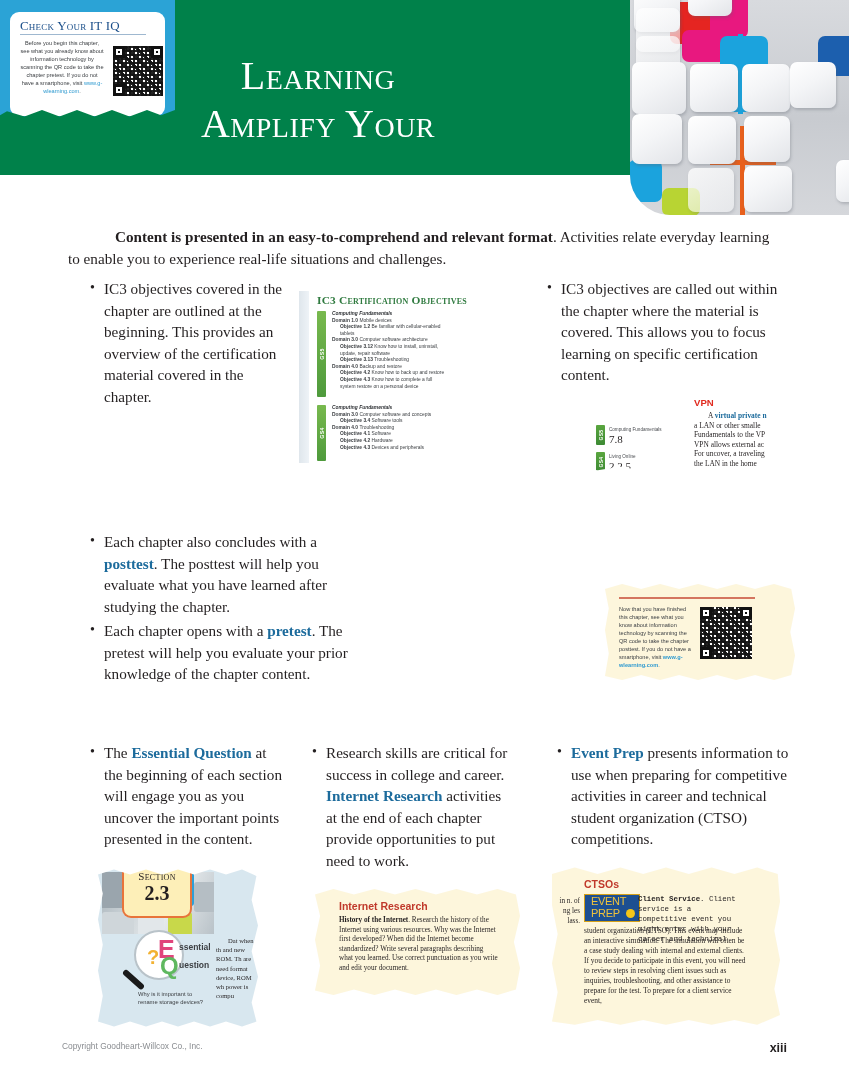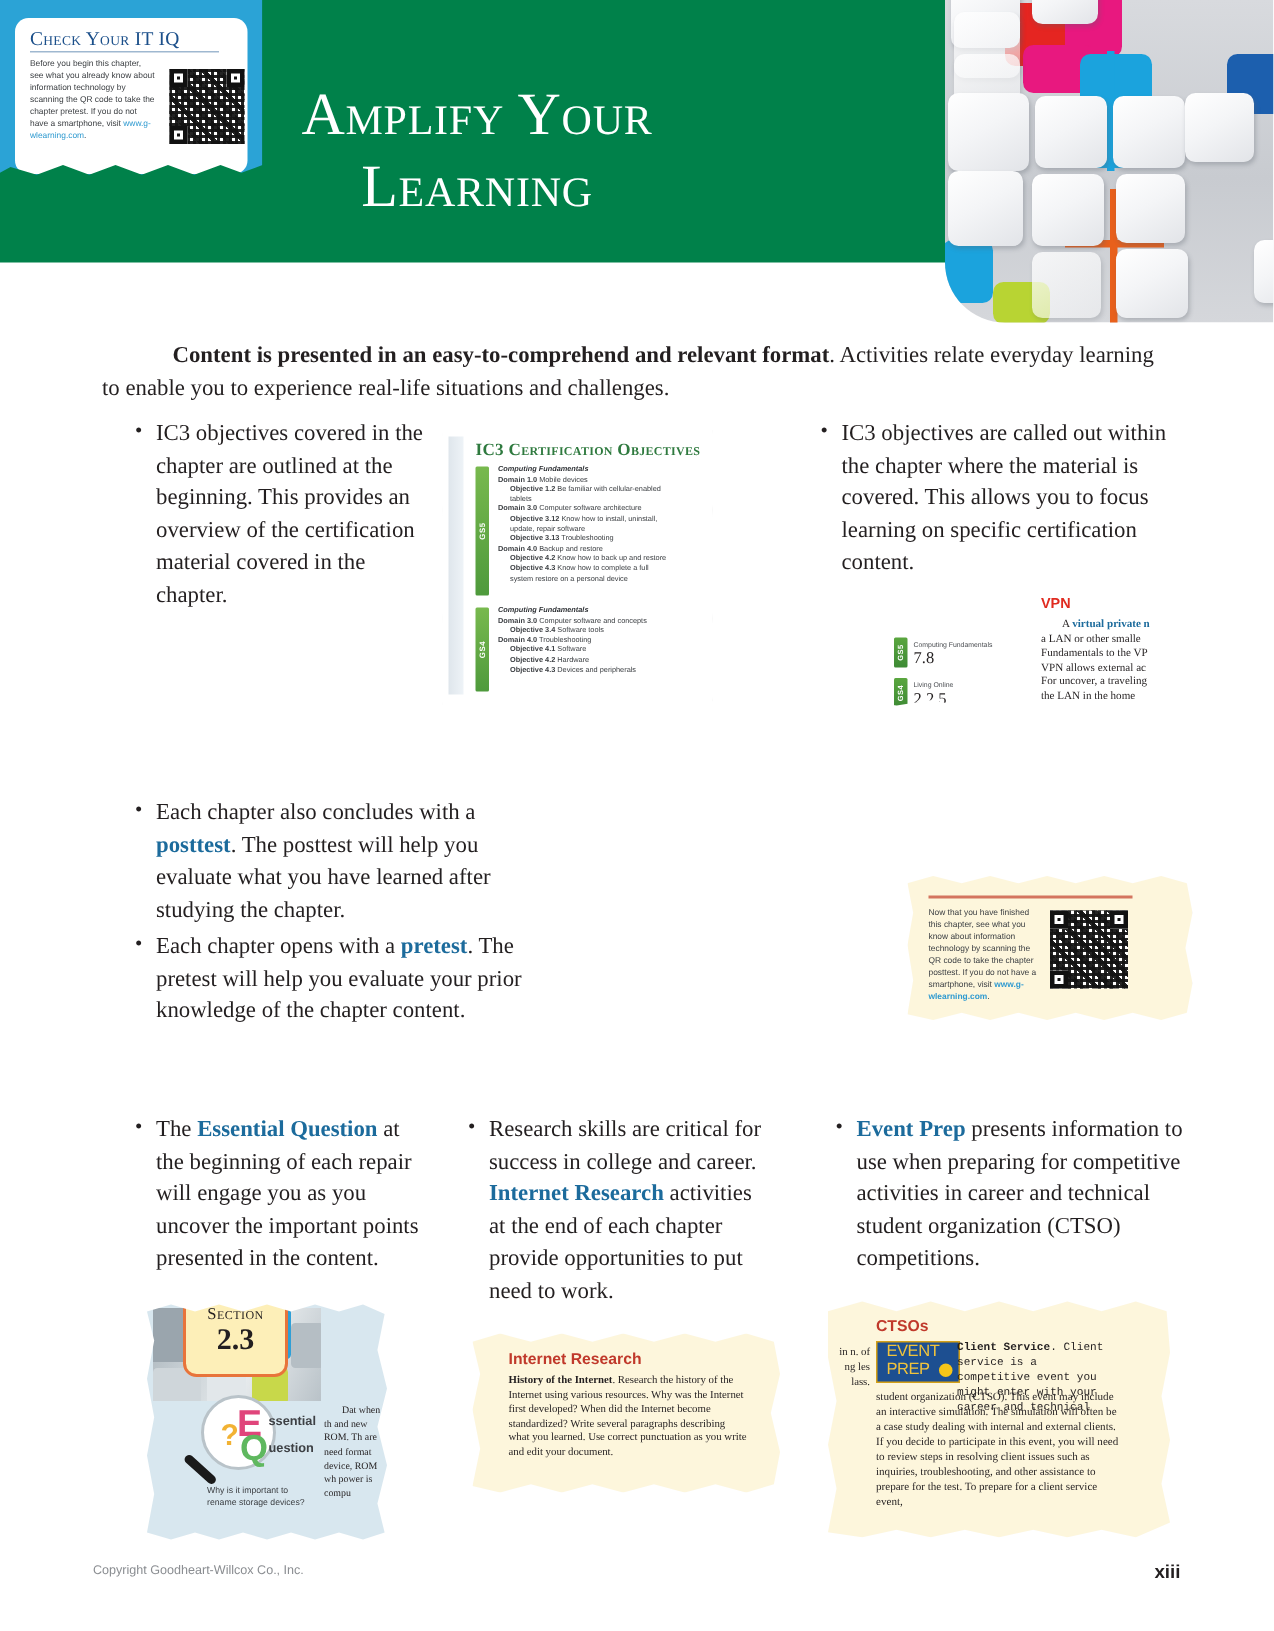--- a/index.html
+++ b/index.html
@@ -239,20 +239,21 @@
   
   #fig-itiq {
     top: 540px; left: 410px;
     width: 175px; height: 128px;
     background: #2ba3d6;
     clip-path: polygon(
       0% 0%, 100% 0%, 100% 86%, 92% 90%, 84% 86%, 74% 91%,
       64% 86%, 54% 91%, 44% 86%, 34% 91%, 24% 86%, 14% 91%, 4% 87%, 0% 90%
     );
     filter: drop-shadow(2px 3px 3px rgba(0,0,0,0.25));
+    text-align: center;
   }
   .itiq-card {
     position: absolute;
     top: 12px; left: 10px;
     width: 155px; height: 104px;
     background: #ffffff;
     border-radius: 9px;
   }
   .itiq-title {
     position: absolute; top: 6px; left: 10px;
@@ -549,22 +550,22 @@
     font-weight: bold;
     color: #231f20;
   }
 </style>
 </head>
 <body>
 
 <div class="header">
   <div class="header-green"></div>
   <div class="header-title">
+    <span class="ln">Learning</span>
     <span class="ln">Amplify Your</span>
-    <span class="ln">Learning</span>
   </div>
 
   <div class="mosaic">
     <div class="mosaic-bg"></div>
 
     <div class="mo" style="left:66px;top:-8px;width:52px;height:46px;background:#e8187f;"></div>
     <div class="mo" style="left:40px;top:2px;width:40px;height:42px;background:#e52521;"></div>
     <div class="mo" style="left:52px;top:30px;width:48px;height:32px;background:#e8187f;"></div>
     <div class="mo" style="left:90px;top:36px;width:48px;height:40px;background:#1ba3dd;"></div>
     <div class="mo" style="left:188px;top:36px;width:44px;height:40px;background:#1c5fae;"></div>
@@ -708,21 +709,21 @@
   <div class="qr" id="post-qr">
     <div class="qr-inner"></div>
     <div class="qr-eye" style="top:0;left:0;"></div>
     <div class="qr-eye" style="top:0;right:0;"></div>
     <div class="qr-eye" style="bottom:0;left:0;"></div>
   </div>
 </div>
 
 <ul class="bullets blk-r3a">
   <li>
-    <span>The </span><span class="kw">Essential Question</span><span> at the beginning of each repair will engage you as you uncover the important points presented in the content.</span>
+    <span>The </span><span class="kw">Essential Question</span><span> at the beginning of each section will engage you as you uncover the important points presented in the content.</span>
   </li>
 </ul>
 
 <ul class="bullets blk-r3b">
   <li>
     <span>Research skills are critical for success in college and career. </span><span class="kw">Internet Research</span><span> activities at the end of each chapter provide opportunities to put need to work.</span>
   </li>
 </ul>
 
 <ul class="bullets blk-r3c">

